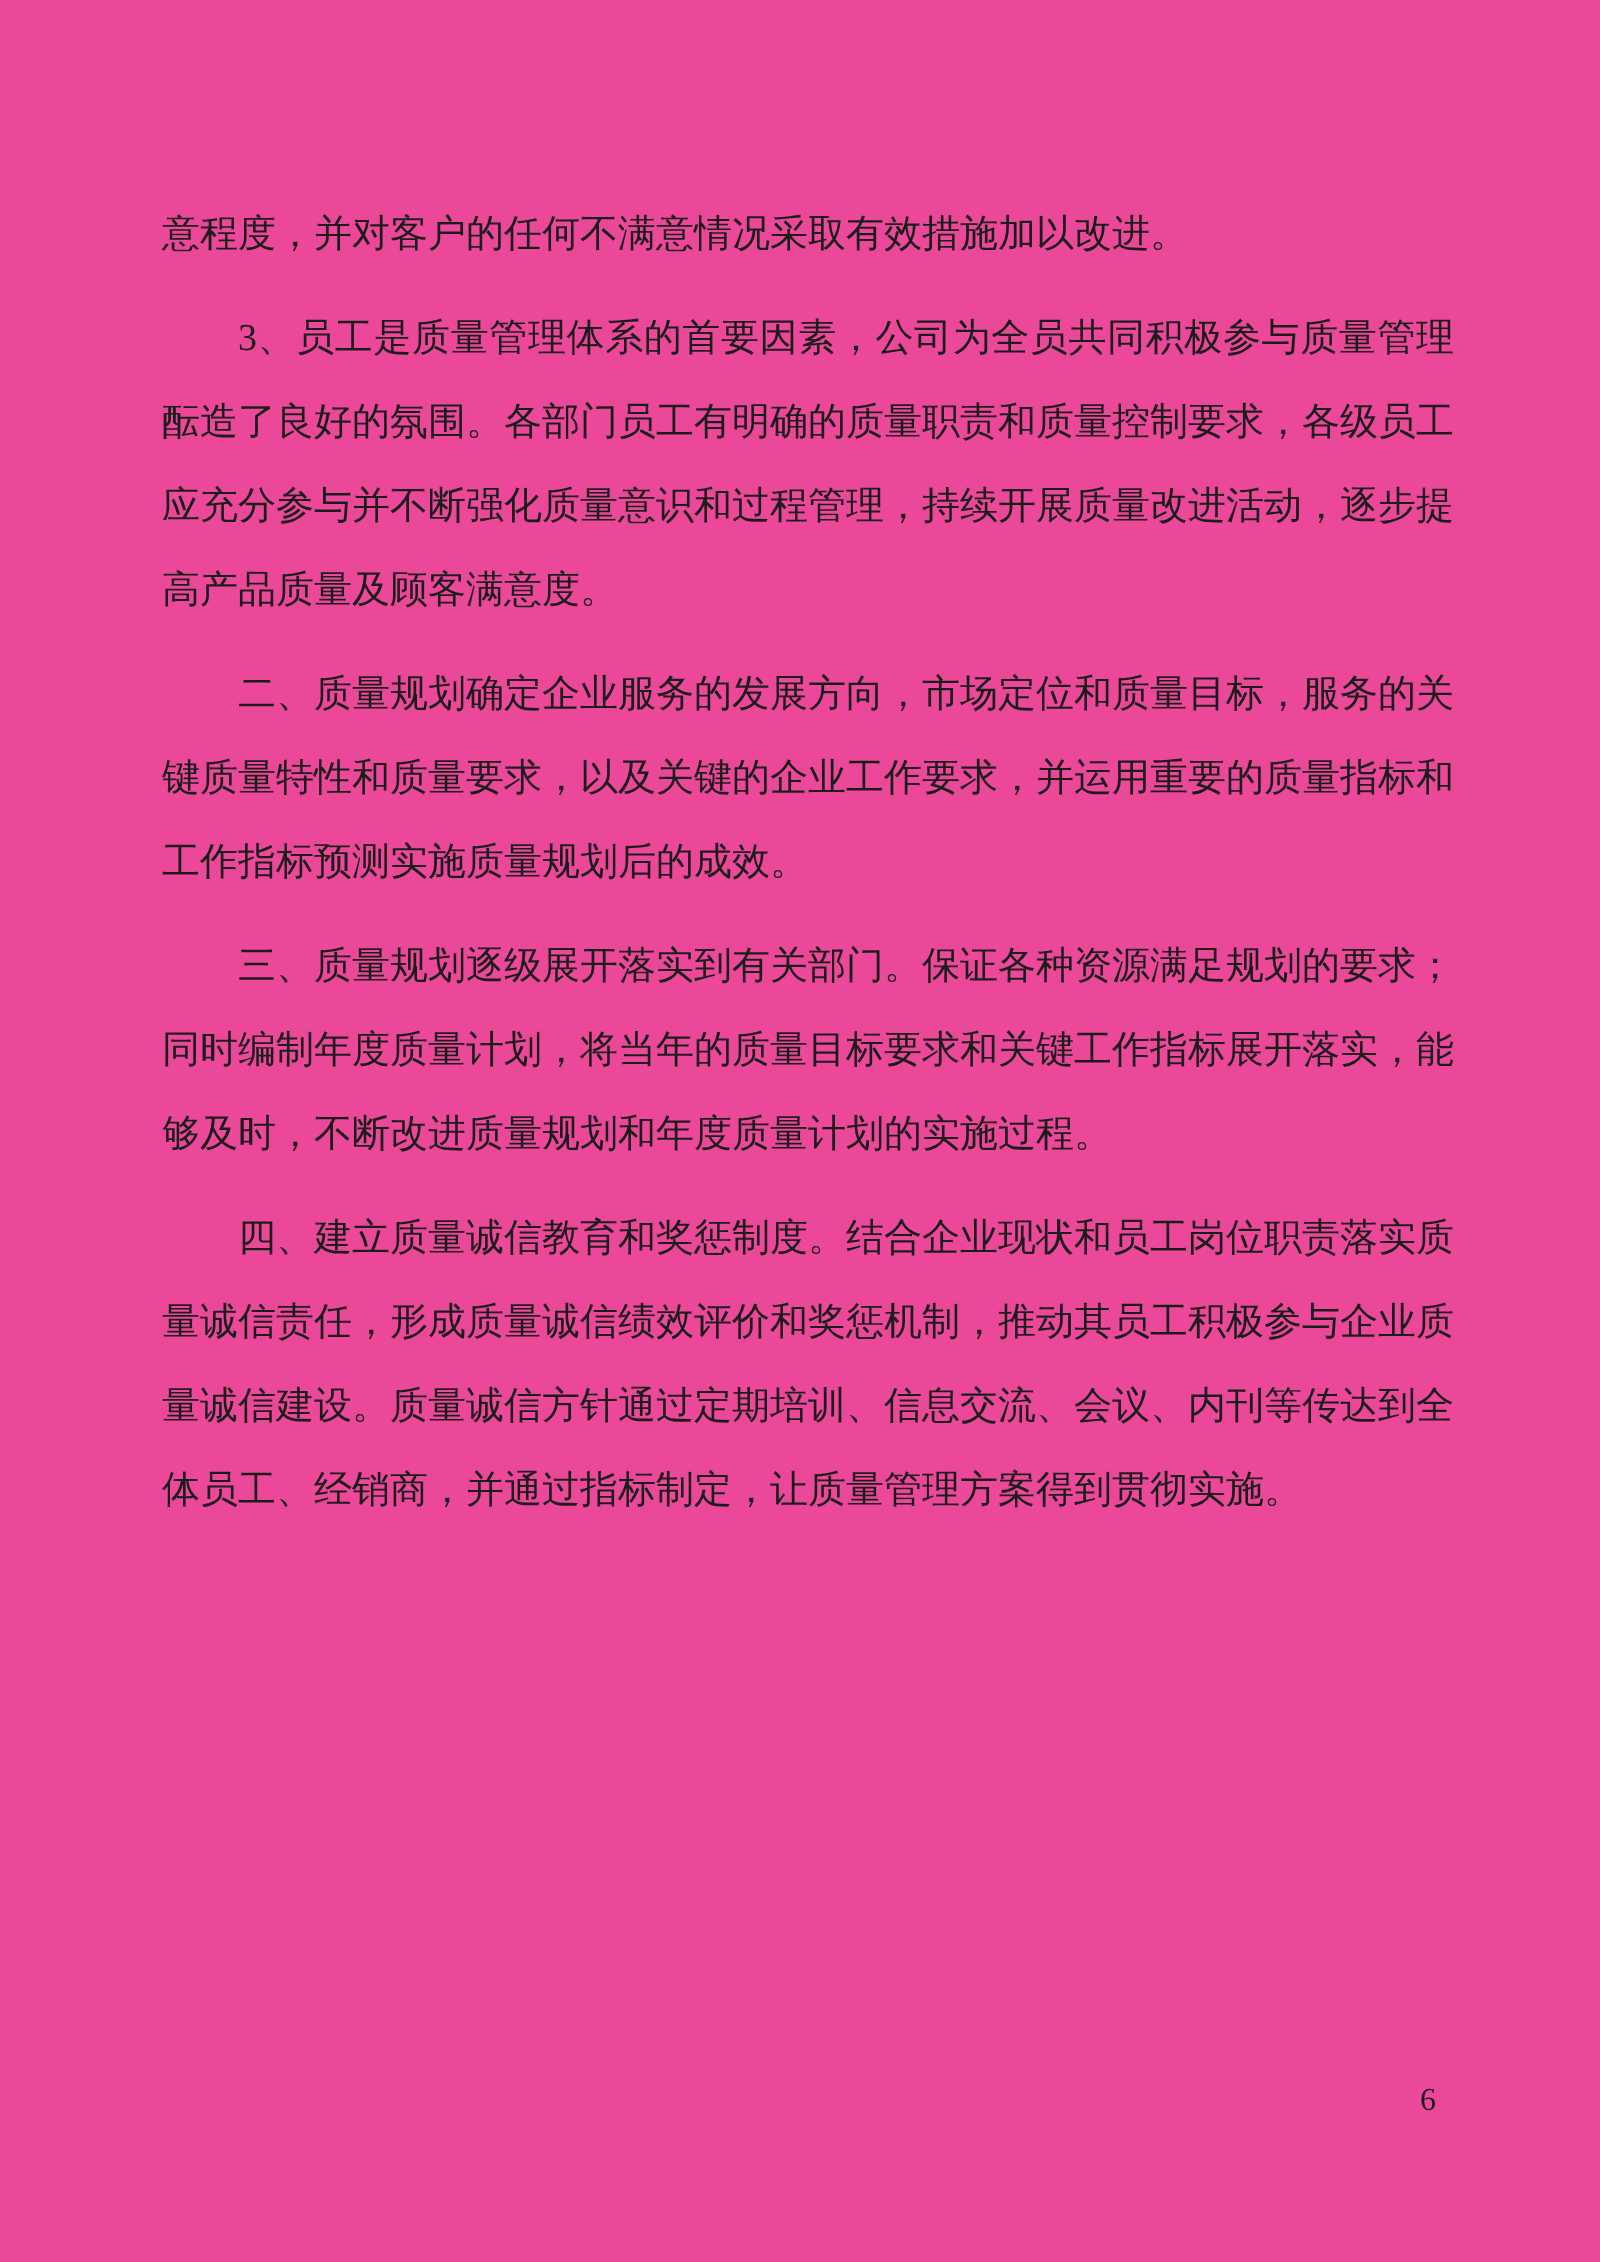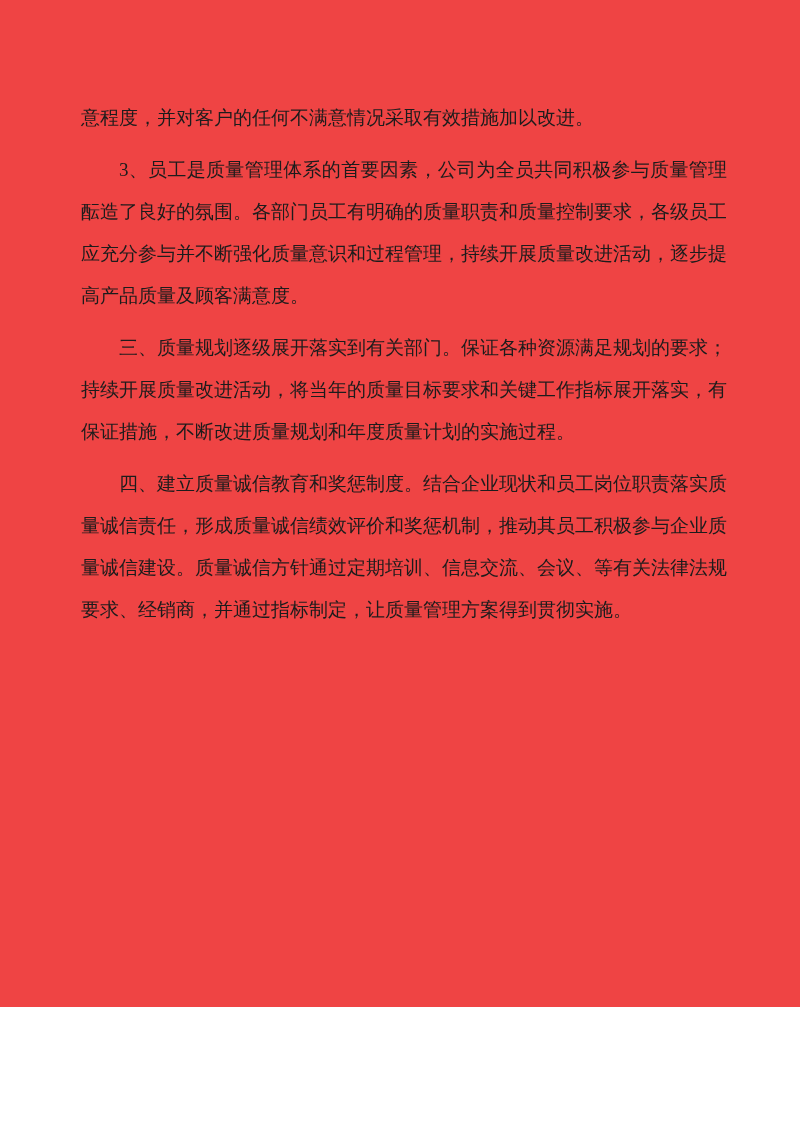--- a/index.html
+++ b/index.html
@@ -3,22 +3,22 @@
 <meta charset="utf-8">
 <style>
   html, body {
     margin: 0;
     padding: 0;
     background: #ffffff;
   }
   .page {
     position: relative;
     width: 800px;
-    height: 1007px;
-    background: #ef4444;
+    height: 1131px;
+    background: #ec4899;
     overflow: hidden;
     font-family: "Liberation Serif", "DejaVu Serif", serif;
     color: #1c1c1c;
   }
   .content {
     position: absolute;
     left: 81px;
     top: 97px;
     width: 646px;
   }
@@ -47,17 +47,18 @@
     color: #1c1c1c;
   }
 </style>
 </head>
 <body>
 
 <div class="page">
   <div class="content">
     <p class="para no-indent">意程度，并对客户的任何不满意情况采取有效措施加以改进。</p>
     <p class="para indent">3、员工是质量管理体系的首要因素，公司为全员共同积极参与质量管理酝造了良好的氛围。各部门员工有明确的质量职责和质量控制要求，各级员工应充分参与并不断强化质量意识和过程管理，持续开展质量改进活动，逐步提高产品质量及顾客满意度。</p>
-    <p class="para indent">三、质量规划逐级展开落实到有关部门。保证各种资源满足规划的要求；持续开展质量改进活动，将当年的质量目标要求和关键工作指标展开落实，有保证措施，不断改进质量规划和年度质量计划的实施过程。</p>
-    <p class="para indent">四、建立质量诚信教育和奖惩制度。结合企业现状和员工岗位职责落实质量诚信责任，形成质量诚信绩效评价和奖惩机制，推动其员工积极参与企业质量诚信建设。质量诚信方针通过定期培训、信息交流、会议、等有关法律法规要求、经销商，并通过指标制定，让质量管理方案得到贯彻实施。</p>
+    <p class="para indent">二、质量规划确定企业服务的发展方向，市场定位和质量目标，服务的关键质量特性和质量要求，以及关键的企业工作要求，并运用重要的质量指标和工作指标预测实施质量规划后的成效。</p>
+    <p class="para indent">三、质量规划逐级展开落实到有关部门。保证各种资源满足规划的要求；同时编制年度质量计划，将当年的质量目标要求和关键工作指标展开落实，能够及时，不断改进质量规划和年度质量计划的实施过程。</p>
+    <p class="para indent">四、建立质量诚信教育和奖惩制度。结合企业现状和员工岗位职责落实质量诚信责任，形成质量诚信绩效评价和奖惩机制，推动其员工积极参与企业质量诚信建设。质量诚信方针通过定期培训、信息交流、会议、内刊等传达到全体员工、经销商，并通过指标制定，让质量管理方案得到贯彻实施。</p>
   </div>
   <div class="page-number">6</div>
 </div>
 
 </body></html>

